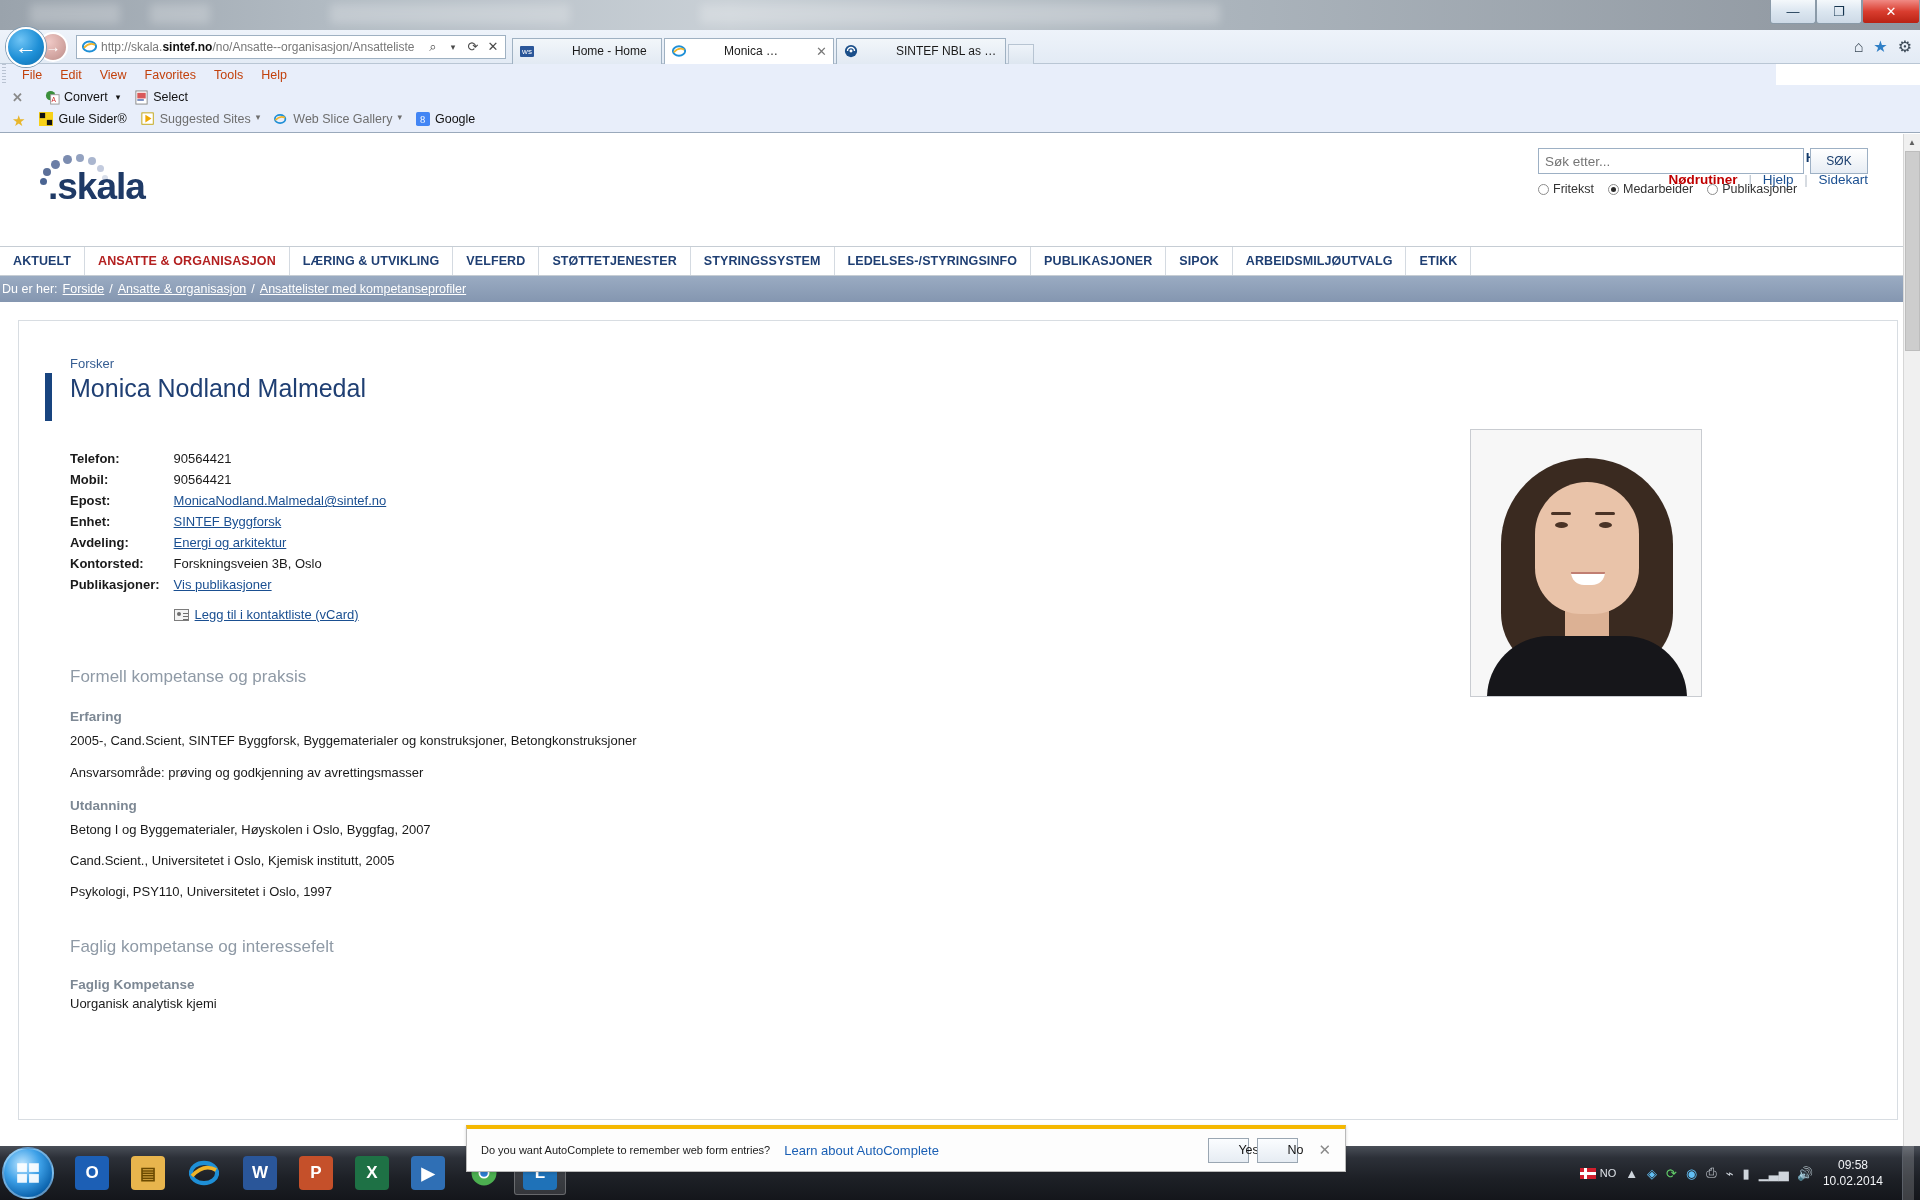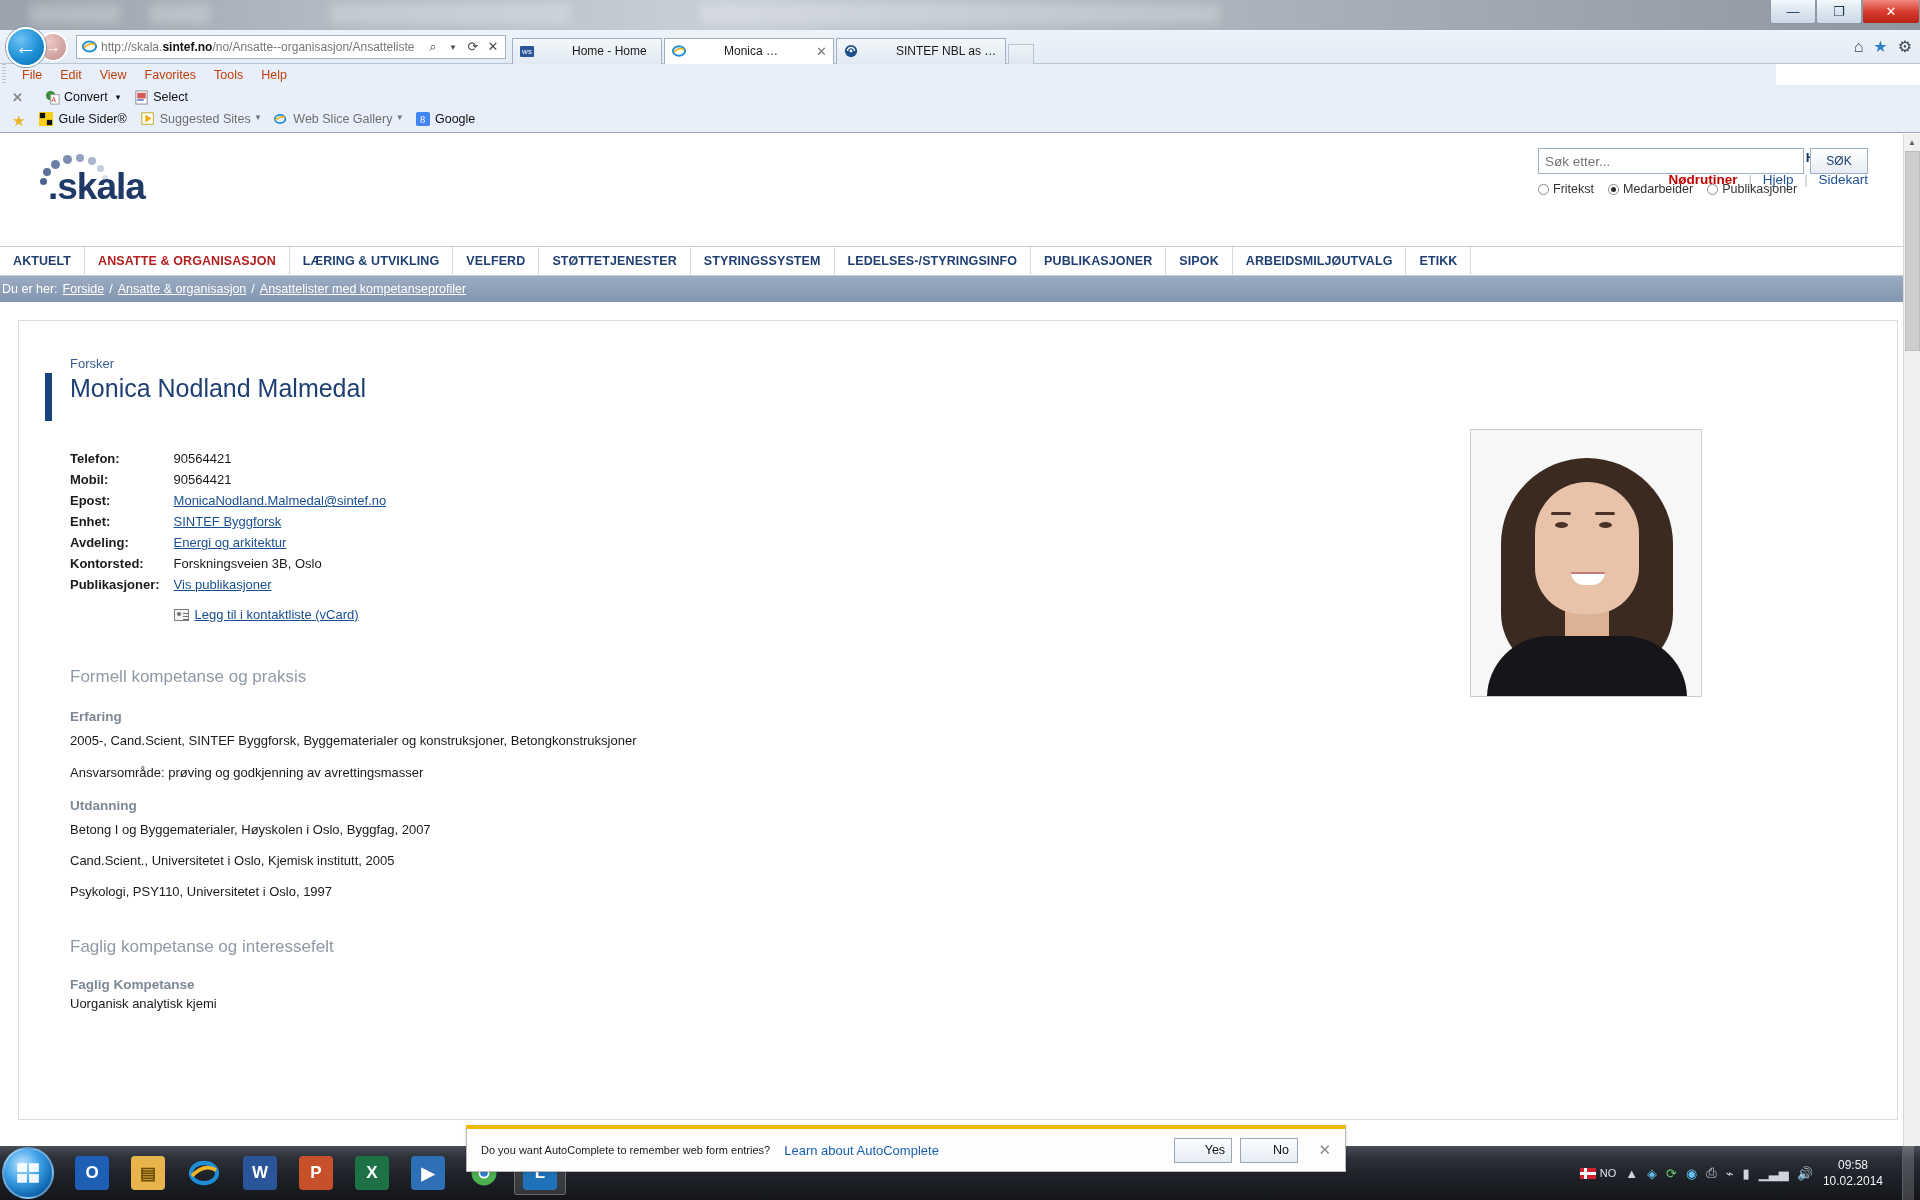--- a/index.html
+++ b/index.html
@@ -285,21 +285,21 @@
   #notify{
     position:absolute; left:466px; bottom:28px; width:880px; height:47px;
     background:#fdfdfd; border:1px solid #b9b9b9; border-top:4px solid #f5b800;
     display:flex; align-items:center; padding:0 14px; z-index:20;
     box-shadow:0 1px 3px rgba(0,0,0,0.18);
   }
   #notify-text{ font-size:11px; color:#1a1a1a; }
   #notify-link{ font-size:13px; color:#1a5fb4; margin-left:14px; text-decoration:none; }
   #notify-btns{ margin-left:auto; display:flex; align-items:center; gap:8px; }
   .nbtn{
-    width:58px; height:25px; border:1px solid #9aa6b2;
+    width:41px; height:25px; border:1px solid #9aa6b2;
     background:linear-gradient(180deg,#fbfdff 0%,#e6ecf3 100%);
     font-size:12.5px; color:#111; font-family:"Liberation Sans", sans-serif;padding-left:29px;
   }
   #notify-close{ color:#8a8a8a; font-size:15px; margin-left:12px; }
 
   
   #taskbar{
     position:absolute; left:0; bottom:0; width:1920px; height:54px;
     background:linear-gradient(180deg,#4a4f58 0%,#2c3038 22%,#1d2026 60%,#14161b 100%);
     display:flex; align-items:center;

